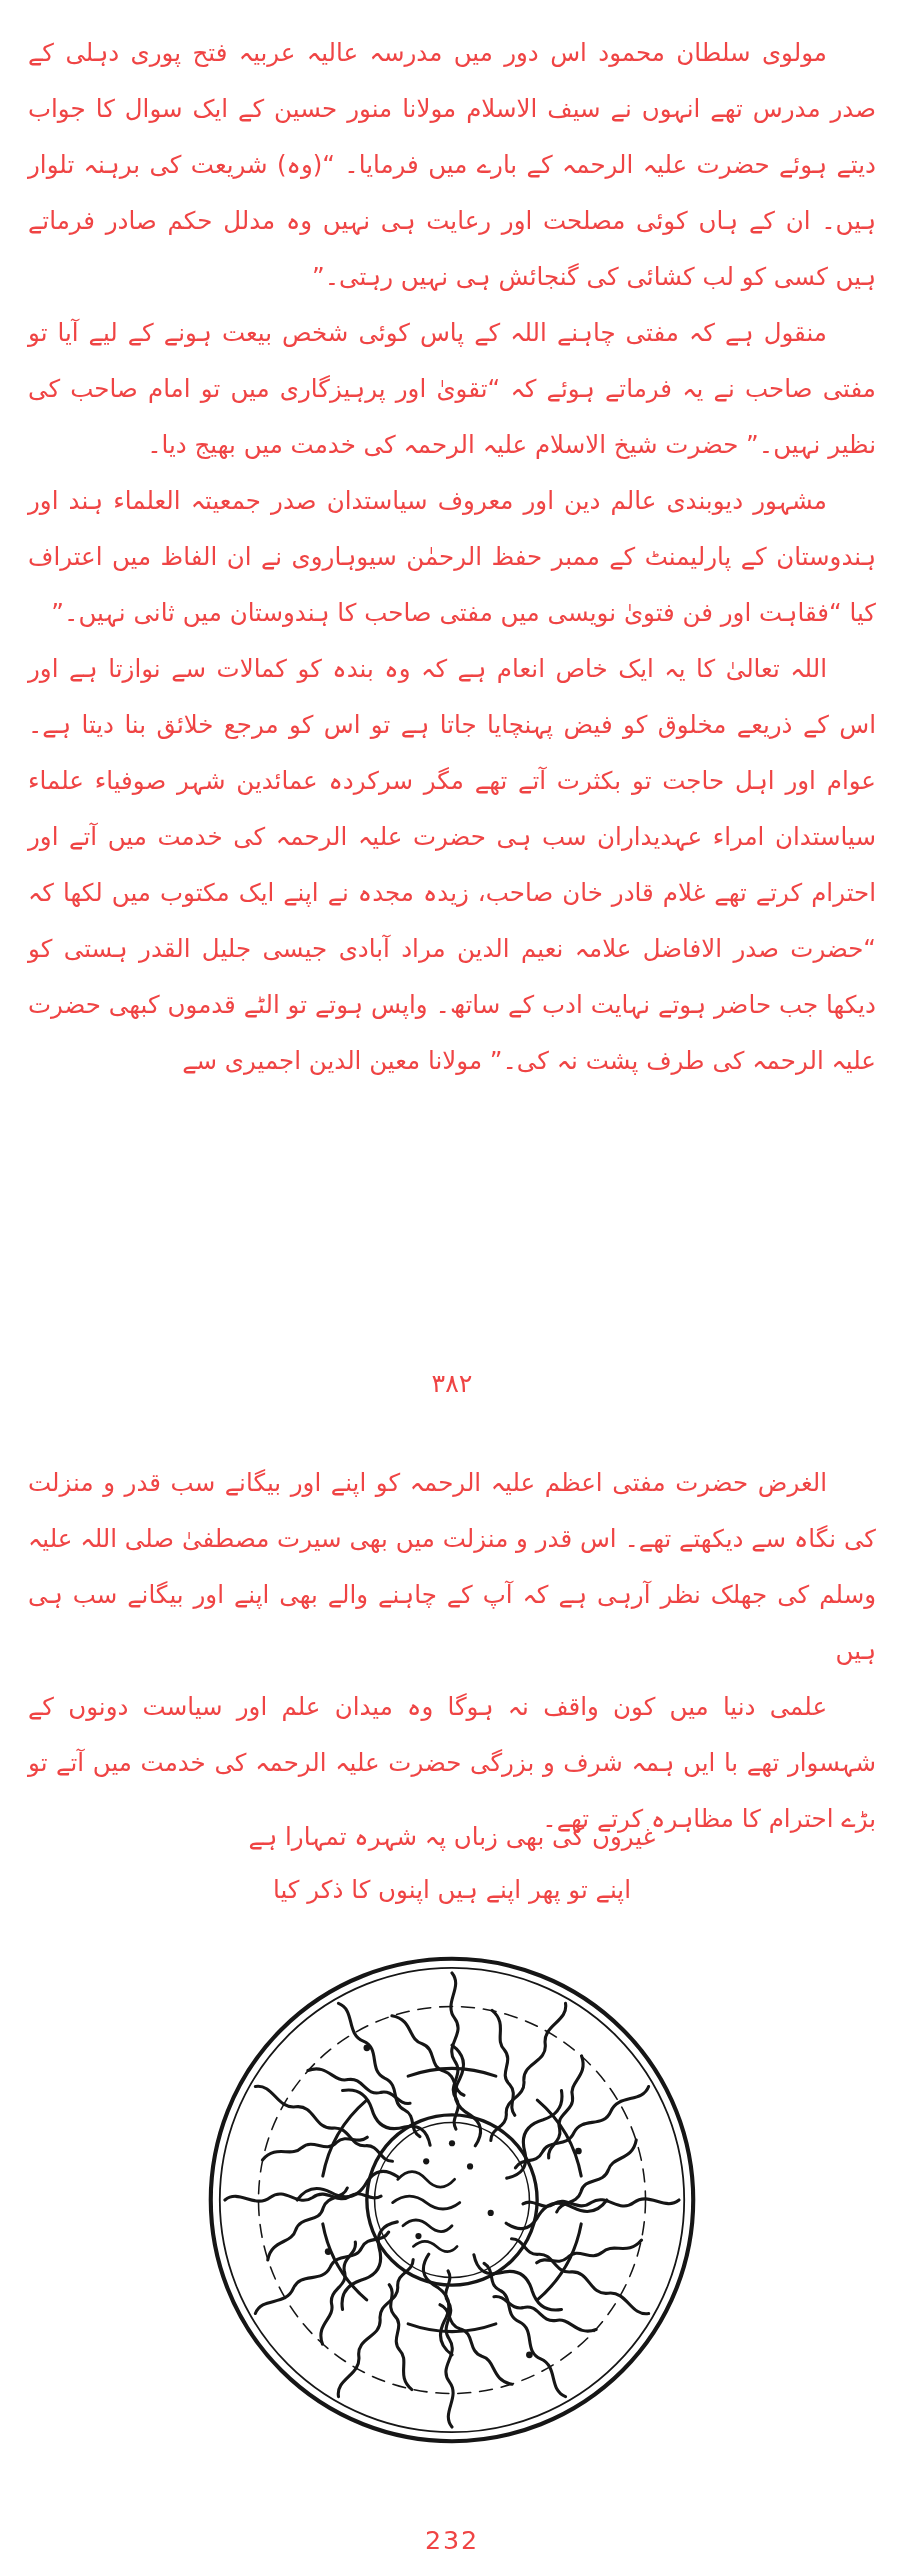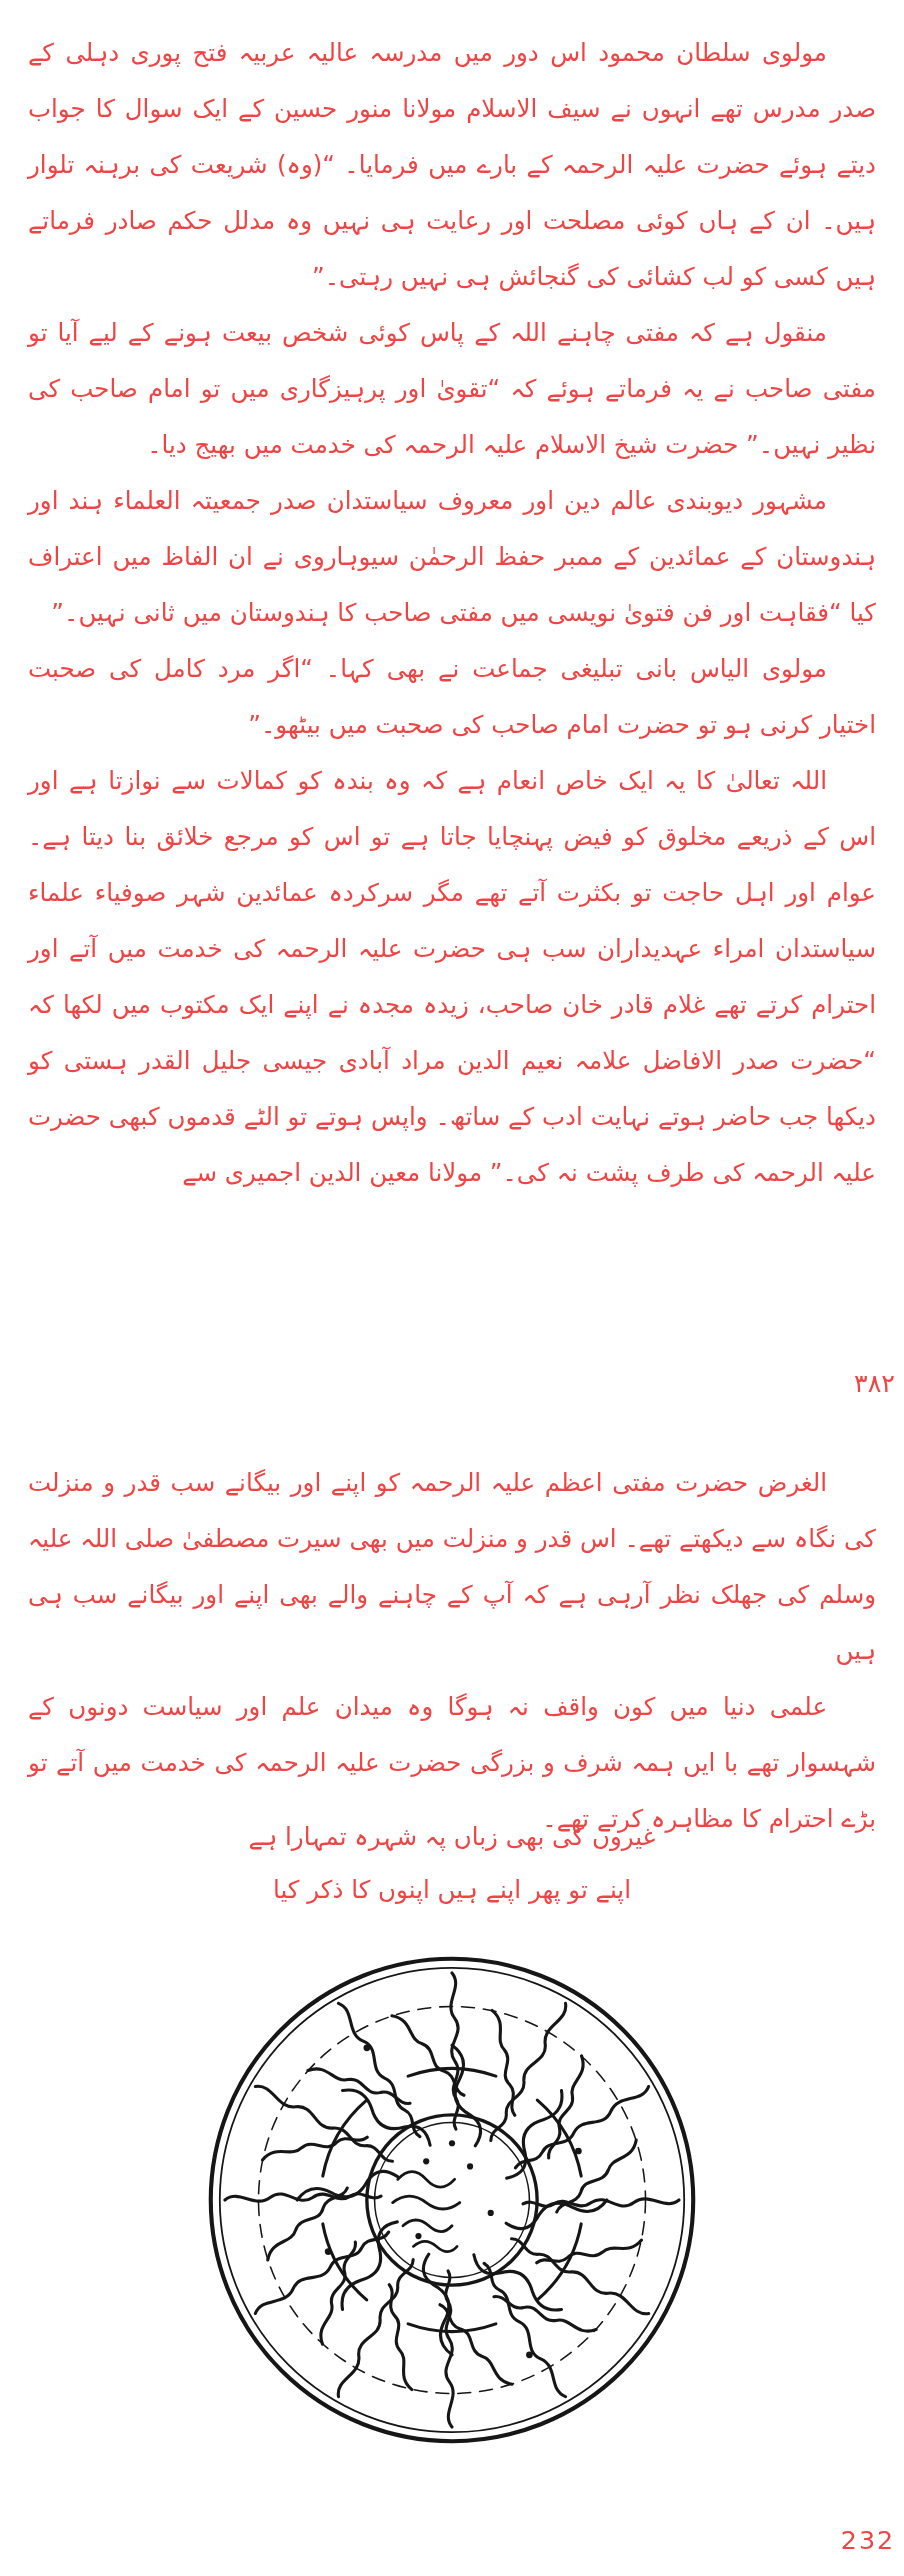--- a/index.html
+++ b/index.html
@@ -29,21 +29,22 @@
     margin: 0;
     font-size: 24.5px;
     line-height: 56px;
     text-align: justify;
     text-align-last: right;
     text-indent: 49px;
   }
   .page-num {
     position: absolute;
     left: 0;
-    right: 9px;
+    right: 0;
+    text-align: center;
     font-size: 25.4px;
     letter-spacing: 1.9px;
   }
   #page-num-382 { top: 1368px; }
   #page-num-383 { bottom: 21px; }
   .verse-block {
     position: absolute;
     left: 0;
     right: 0;
     top: 1810px;
@@ -63,22 +64,21 @@
   }
 </style>
 </head>
 <body>
 
 <div class="page">
 
   <div id="section-382" class="text-block">
     <p class="para">مولوی سلطان محمود اس دور میں مدرسہ عالیہ عربیہ فتح پوری دہلی کے صدر مدرس تھے انہوں نے سیف الاسلام مولانا منور حسین کے ایک سوال کا جواب دیتے ہوئے حضرت علیہ الرحمہ کے بارے میں فرمایا۔ “(وہ) شریعت کی برہنہ تلوار ہیں۔ ان کے ہاں کوئی مصلحت اور رعایت ہی نہیں وہ مدلل حکم صادر فرماتے ہیں کسی کو لب کشائی کی گنجائش ہی نہیں رہتی۔”</p>
     <p class="para">منقول ہے کہ مفتی چاہنے اللہ کے پاس کوئی شخص بیعت ہونے کے لیے آیا تو مفتی صاحب نے یہ فرماتے ہوئے کہ “تقویٰ اور پرہیزگاری میں تو امام صاحب کی نظیر نہیں۔” حضرت شیخ الاسلام علیہ الرحمہ کی خدمت میں بھیج دیا۔</p>
-    <p class="para">مشہور دیوبندی عالم دین اور معروف سیاستدان صدر جمعیتہ العلماء ہند اور ہندوستان کے عمائدین کے ممبر حفظ الرحمٰن سیوہاروی نے ان الفاظ میں اعتراف کیا “فقاہت اور فن فتویٰ نویسی میں مفتی صاحب کا ہندوستان میں ثانی نہیں۔”</p>
-    <p class="para">مولوی الیاس بانی تبلیغی جماعت نے بھی کہا۔ “اگر مرد کامل کی صحبت اختیار کرنی ہو تو حضرت امام صاحب کی صحبت میں بیٹھو۔”</p>
+    <p class="para">مشہور دیوبندی عالم دین اور معروف سیاستدان صدر جمعیتہ العلماء ہند اور ہندوستان کے پارلیمنٹ کے ممبر حفظ الرحمٰن سیوہاروی نے ان الفاظ میں اعتراف کیا “فقاہت اور فن فتویٰ نویسی میں مفتی صاحب کا ہندوستان میں ثانی نہیں۔”</p>
     <p class="para">اللہ تعالیٰ کا یہ ایک خاص انعام ہے کہ وہ بندہ کو کمالات سے نوازتا ہے اور اس کے ذریعے مخلوق کو فیض پہنچایا جاتا ہے تو اس کو مرجع خلائق بنا دیتا ہے۔ عوام اور اہل حاجت تو بکثرت آتے تھے مگر سرکردہ عمائدین شہر صوفیاء علماء سیاستدان امراء عہدیداران سب ہی حضرت علیہ الرحمہ کی خدمت میں آتے اور احترام کرتے تھے غلام قادر خان صاحب، زیدہ مجدہ نے اپنے ایک مکتوب میں لکھا کہ “حضرت صدر الافاضل علامہ نعیم الدین مراد آبادی جیسی جلیل القدر ہستی کو دیکھا جب حاضر ہوتے نہایت ادب کے ساتھ۔ واپس ہوتے تو الٹے قدموں کبھی حضرت علیہ الرحمہ کی طرف پشت نہ کی۔” مولانا معین الدین اجمیری سے</p>
   </div>
 
   <div id="page-num-382" class="page-num">۳۸۲</div>
 
   <div id="section-383" class="text-block">
     <p class="para">الغرض حضرت مفتی اعظم علیہ الرحمہ کو اپنے اور بیگانے سب قدر و منزلت کی نگاہ سے دیکھتے تھے۔ اس قدر و منزلت میں بھی سیرت مصطفیٰ صلی اللہ علیہ وسلم کی جھلک نظر آرہی ہے کہ آپ کے چاہنے والے بھی اپنے اور بیگانے سب ہی ہیں</p>
     <p class="para">علمی دنیا میں کون واقف نہ ہوگا وہ میدان علم اور سیاست دونوں کے شہسوار تھے با ایں ہمہ شرف و بزرگی حضرت علیہ الرحمہ کی خدمت میں آتے تو بڑے احترام کا مظاہرہ کرتے تھے۔</p>
   </div>
 

